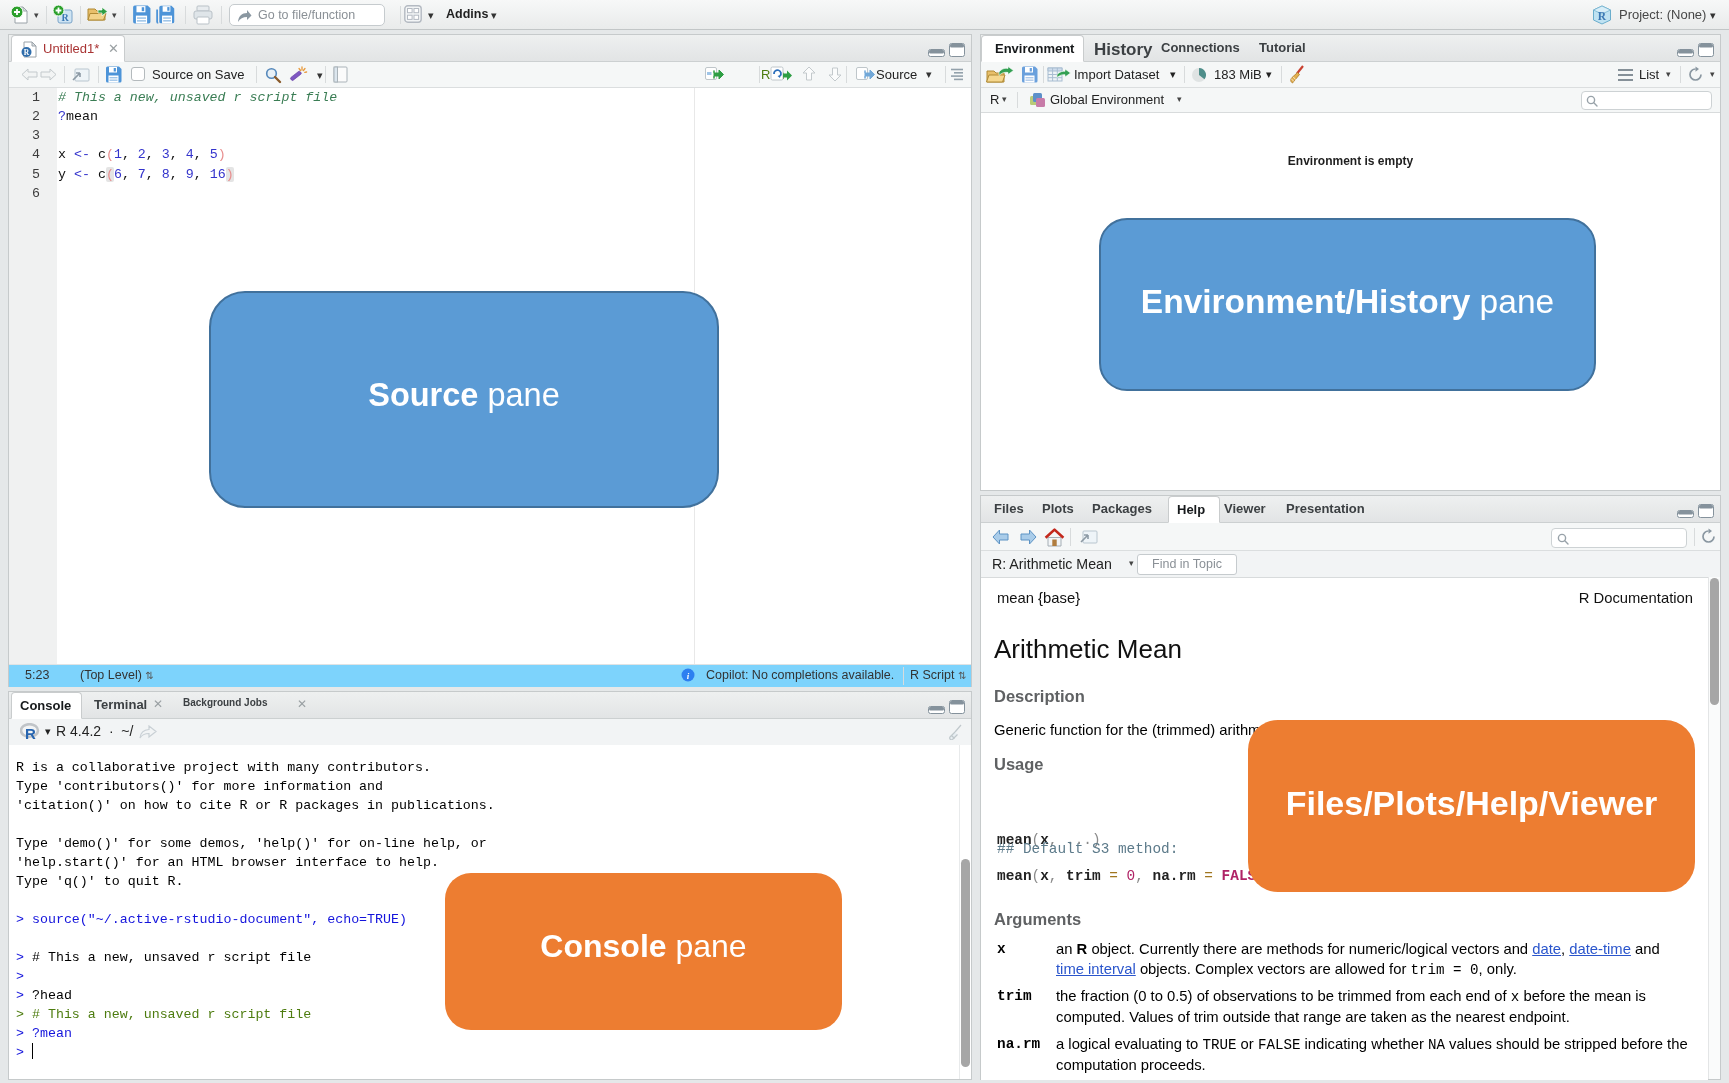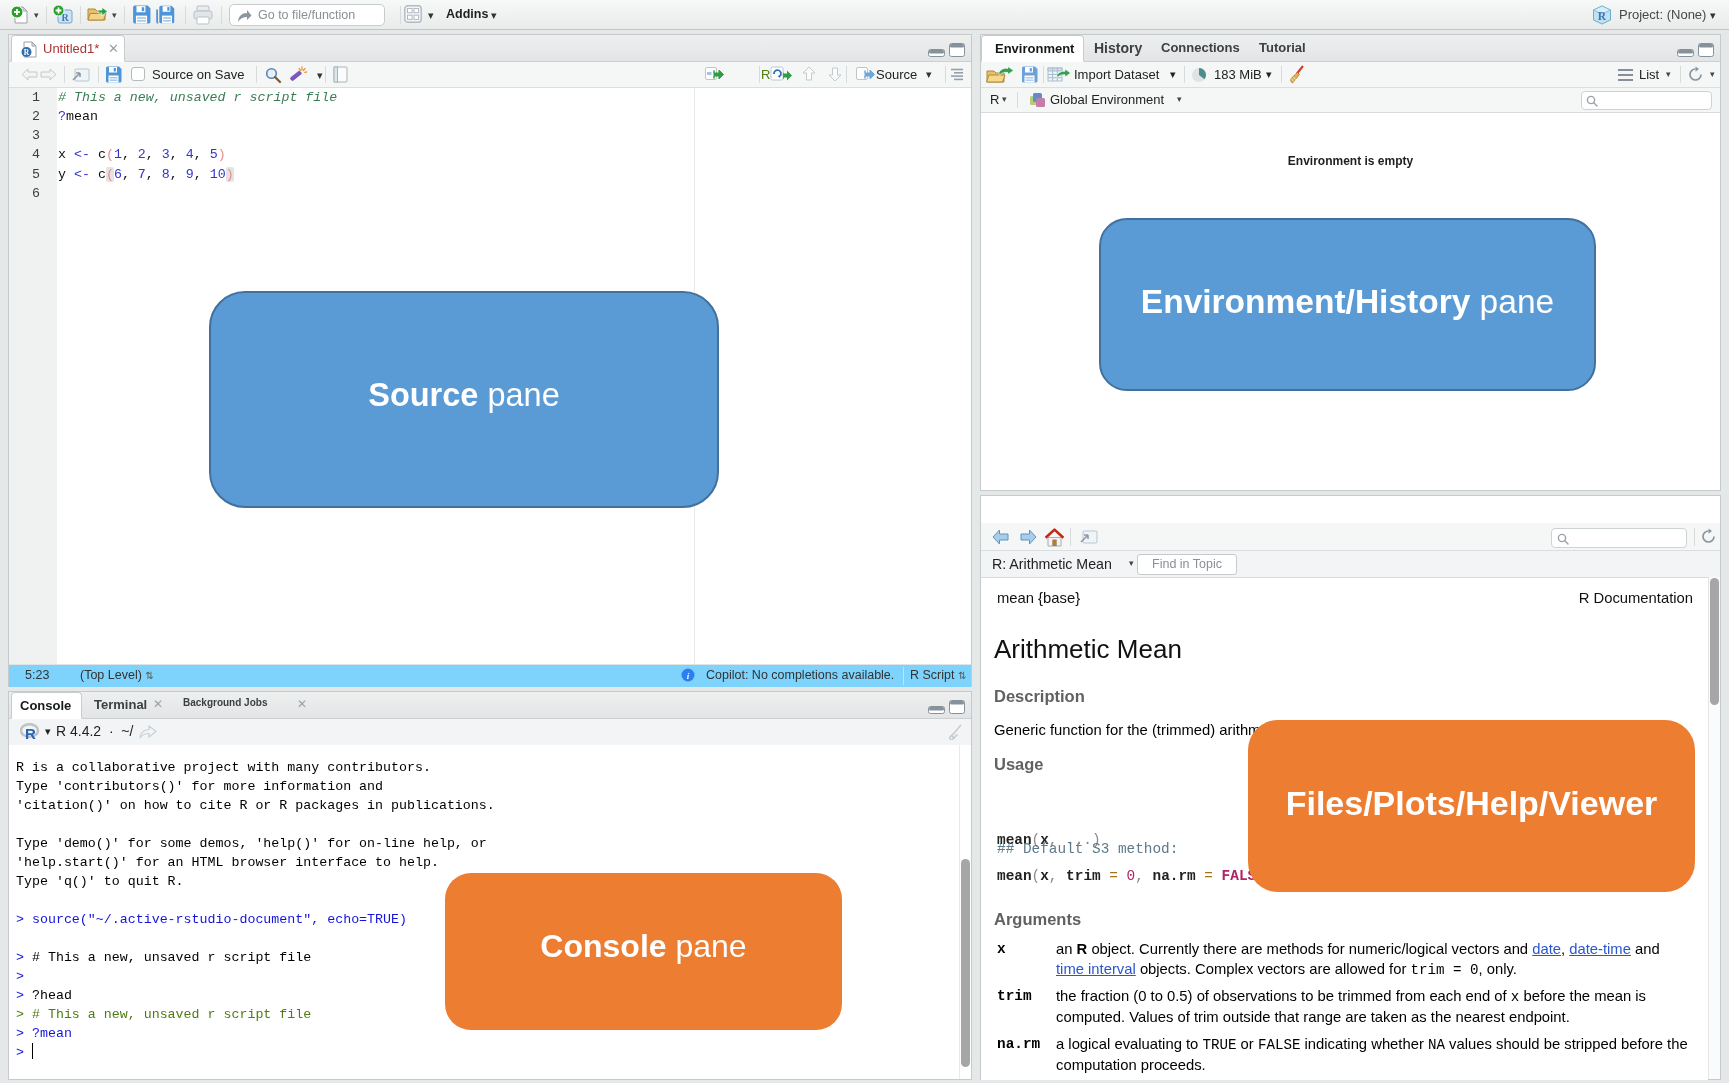--- a/index.html
+++ b/index.html
@@ -214,21 +214,21 @@
   </div>
 
   <div class="abs" id="editor" style="left:0;top:53px;width:962px;height:576px;background:#fff;overflow:hidden;">
     <div class="abs" style="left:0;top:0;width:48px;height:576px;background:#f0f1f1;"></div>
     <div class="abs" style="left:685px;top:0;width:1px;height:576px;background:#e8e8e8;"></div>
     <div class="abs" style="left:0;top:0;width:31px;text-align:right;font-family:'Liberation Mono',monospace;font-size:13.3px;line-height:19.3px;color:#3c3c3c;padding-top:-0px;margin-top:-0.5px;">1<br>2<br>3<br>4<br>5<br>6</div>
     <pre class="abs" style="left:49px;top:-0.5px;font-size:13.3px;line-height:19.3px;color:#111;"><span style="color:#3a7d54;font-style:italic;"># This a new, unsaved r script file</span>
 <span style="color:#3333cc;">?</span>mean
 
 x <span style="color:#3333cc;">&lt;-</span> c<span style="color:#e88e8e;">(</span><span style="color:#3333cc;">1</span>, <span style="color:#3333cc;">2</span>, <span style="color:#3333cc;">3</span>, <span style="color:#3333cc;">4</span>, <span style="color:#3333cc;">5</span><span style="color:#e88e8e;">)</span>
-y <span style="color:#3333cc;">&lt;-</span> c<span style="background:#e4e4e4;border-radius:2px;color:#e88e8e;">(</span><span style="color:#3333cc;">6</span>, <span style="color:#3333cc;">7</span>, <span style="color:#3333cc;">8</span>, <span style="color:#3333cc;">9</span>, <span style="color:#3333cc;">10</span><span style="background:#e4e4e4;border-radius:2px;color:#e88e8e;">)</span>
+y <span style="color:#3333cc;">&lt;-</span> c<span style="background:#e4e4e4;border-radius:2px;color:#e88e8e;">(</span><span style="color:#3333cc;">6</span>, <span style="color:#3333cc;">7</span>, <span style="color:#3333cc;">8</span>, <span style="color:#3333cc;">9</span>, <span style="color:#3333cc;">16</span><span style="background:#e4e4e4;border-radius:2px;color:#e88e8e;">)</span>
 </pre>
   </div>
 
   <div class="abs" style="left:0;top:629px;width:962px;height:23px;background:#7dd3fc;border-top:1px solid #e0e3e4;box-sizing:border-box;">
     <span class="abs" style="left:16px;top:3px;font-size:12.5px;color:#333;">5:23</span>
     <span class="abs" style="left:71px;top:3px;font-size:12.5px;color:#333;">(Top Level) <span style="font-size:10px;color:#555;">⇅</span></span>
     <svg class="icon" style="left:672px;top:3px;" width="14" height="14" viewBox="0 0 14 14">
           <circle cx="7" cy="7" r="6.5" fill="#2d7ff0"></circle>
           <text x="7" y="10.5" font-size="9" font-weight="bold" font-style="italic" fill="#fff" text-anchor="middle" font-family="Liberation Serif,serif">i</text>
         </svg>
@@ -293,21 +293,21 @@
 
   <div class="abs" style="left:950px;top:0px;width:1px;height:387px;background:#e8eaeb;top:53px;height:334px;"></div>
   <div class="abs" style="left:952px;top:167px;width:9px;height:208px;background:#a6a6a6;border-radius:5px;"></div>
 </div>
 
 <div class="pane" id="envpane" style="left:980px;top:34px;width:741px;height:457px;">
   <div class="tabbar" style="height:27px;">
     <div class="tab active" style="left:0px;top:0px;width:103px;height:27px;">
           <span style="position:absolute;left:13px;top:5px;font-size:13px;">Environment</span>
         </div>
-    <span class="abs" style="left:113px;top:5px;font-size:14px;font-weight:bold;color:#3c4043;">History</span>
+    <span class="abs" style="left:113px;top:5px;font-size:17px;font-weight:bold;color:#3c4043;">History</span>
     <span class="abs" style="left:180px;top:5px;font-size:13px;font-weight:bold;color:#3c4043;">Connections</span>
     <span class="abs" style="left:278px;top:5px;font-size:13px;font-weight:bold;color:#3c4043;">Tutorial</span>
     <svg class="icon" style="left:696px;top:14px;" width="17" height="8" viewBox="0 0 17 8">
           <rect x="0.5" y="0.5" width="16" height="7" rx="2" fill="#fff" stroke="#85929c"></rect>
           <rect x="1" y="1" width="15" height="3.5" rx="1.5" fill="#85929c"></rect>
         </svg>
     <svg class="icon" style="left:717px;top:8px;" width="16" height="14" viewBox="0 0 16 14">
           <rect x="0.5" y="0.5" width="15" height="13" rx="2" fill="#fff" stroke="#85929c"></rect>
           <rect x="1" y="1" width="14" height="3.5" rx="1.5" fill="#85929c"></rect>
         </svg>
@@ -385,20 +385,38 @@
         <line x1="7.8" y1="7.8" x2="11" y2="11" stroke="#98a2a9" stroke-width="1.4" stroke-linecap="round"></line>
       </svg>
     </div>
   </div>
   <div class="abs" style="left:0;top:78px;width:739px;height:377px;background:#fff;">
     <div class="abs" style="left:0;top:41px;width:739px;text-align:center;font-size:12px;font-weight:bold;color:#1e1e1e;">Environment is empty</div>
   </div>
 </div>
 
 <div class="pane" id="helppane" style="left:980px;top:495px;width:741px;height:585px;">
+  <div class="tabbar" style="height:27px;">
+    <span class="abs" style="left:13px;top:5px;font-size:13px;font-weight:bold;color:#3c4043;">Files</span>
+    <span class="abs" style="left:61px;top:5px;font-size:13px;font-weight:bold;color:#3c4043;">Plots</span>
+    <span class="abs" style="left:111px;top:5px;font-size:13px;font-weight:bold;color:#3c4043;">Packages</span>
+    <div class="tab active" style="left:187px;top:0px;width:52px;height:27px;">
+          <span style="position:absolute;left:8px;top:5px;font-size:13px;">Help</span>
+        </div>
+    <span class="abs" style="left:243px;top:5px;font-size:13px;font-weight:bold;color:#3c4043;">Viewer</span>
+    <span class="abs" style="left:305px;top:5px;font-size:13px;font-weight:bold;color:#3c4043;">Presentation</span>
+    <svg class="icon" style="left:696px;top:14px;" width="17" height="8" viewBox="0 0 17 8">
+          <rect x="0.5" y="0.5" width="16" height="7" rx="2" fill="#fff" stroke="#85929c"></rect>
+          <rect x="1" y="1" width="15" height="3.5" rx="1.5" fill="#85929c"></rect>
+        </svg>
+    <svg class="icon" style="left:717px;top:8px;" width="16" height="14" viewBox="0 0 16 14">
+          <rect x="0.5" y="0.5" width="15" height="13" rx="2" fill="#fff" stroke="#85929c"></rect>
+          <rect x="1" y="1" width="14" height="3.5" rx="1.5" fill="#85929c"></rect>
+        </svg>
+  </div>
   <div class="toolbar" style="top:27px;height:28px;">
     <svg class="icon" style="left:11px;top:6px;" width="17" height="16" viewBox="0 0 17 16">
       <path d="M7.5 1 L1 8 L7.5 15 V11 H16 V5 H7.5 Z" fill="#a9cce9" stroke="#5d93c4"></path>
     </svg>
     <svg class="icon" style="left:39px;top:6px;" width="17" height="16" viewBox="0 0 17 16">
       <path d="M9.5 1 L16 8 L9.5 15 V11 H1 V5 H9.5 Z" fill="#a9cce9" stroke="#5d93c4"></path>
     </svg>
     <svg class="icon" style="left:63px;top:5px;" width="21" height="19" viewBox="0 0 21 19">
       <path d="M4 9.5 h13 v8.5 h-13 z" fill="#f2f5f7" stroke="#a5aeb5"></path>
       <path d="M1.6 9.8 L10.5 1.6 L19.4 9.8" fill="none" stroke="#c3281c" stroke-width="2.6" stroke-linejoin="round"></path>

